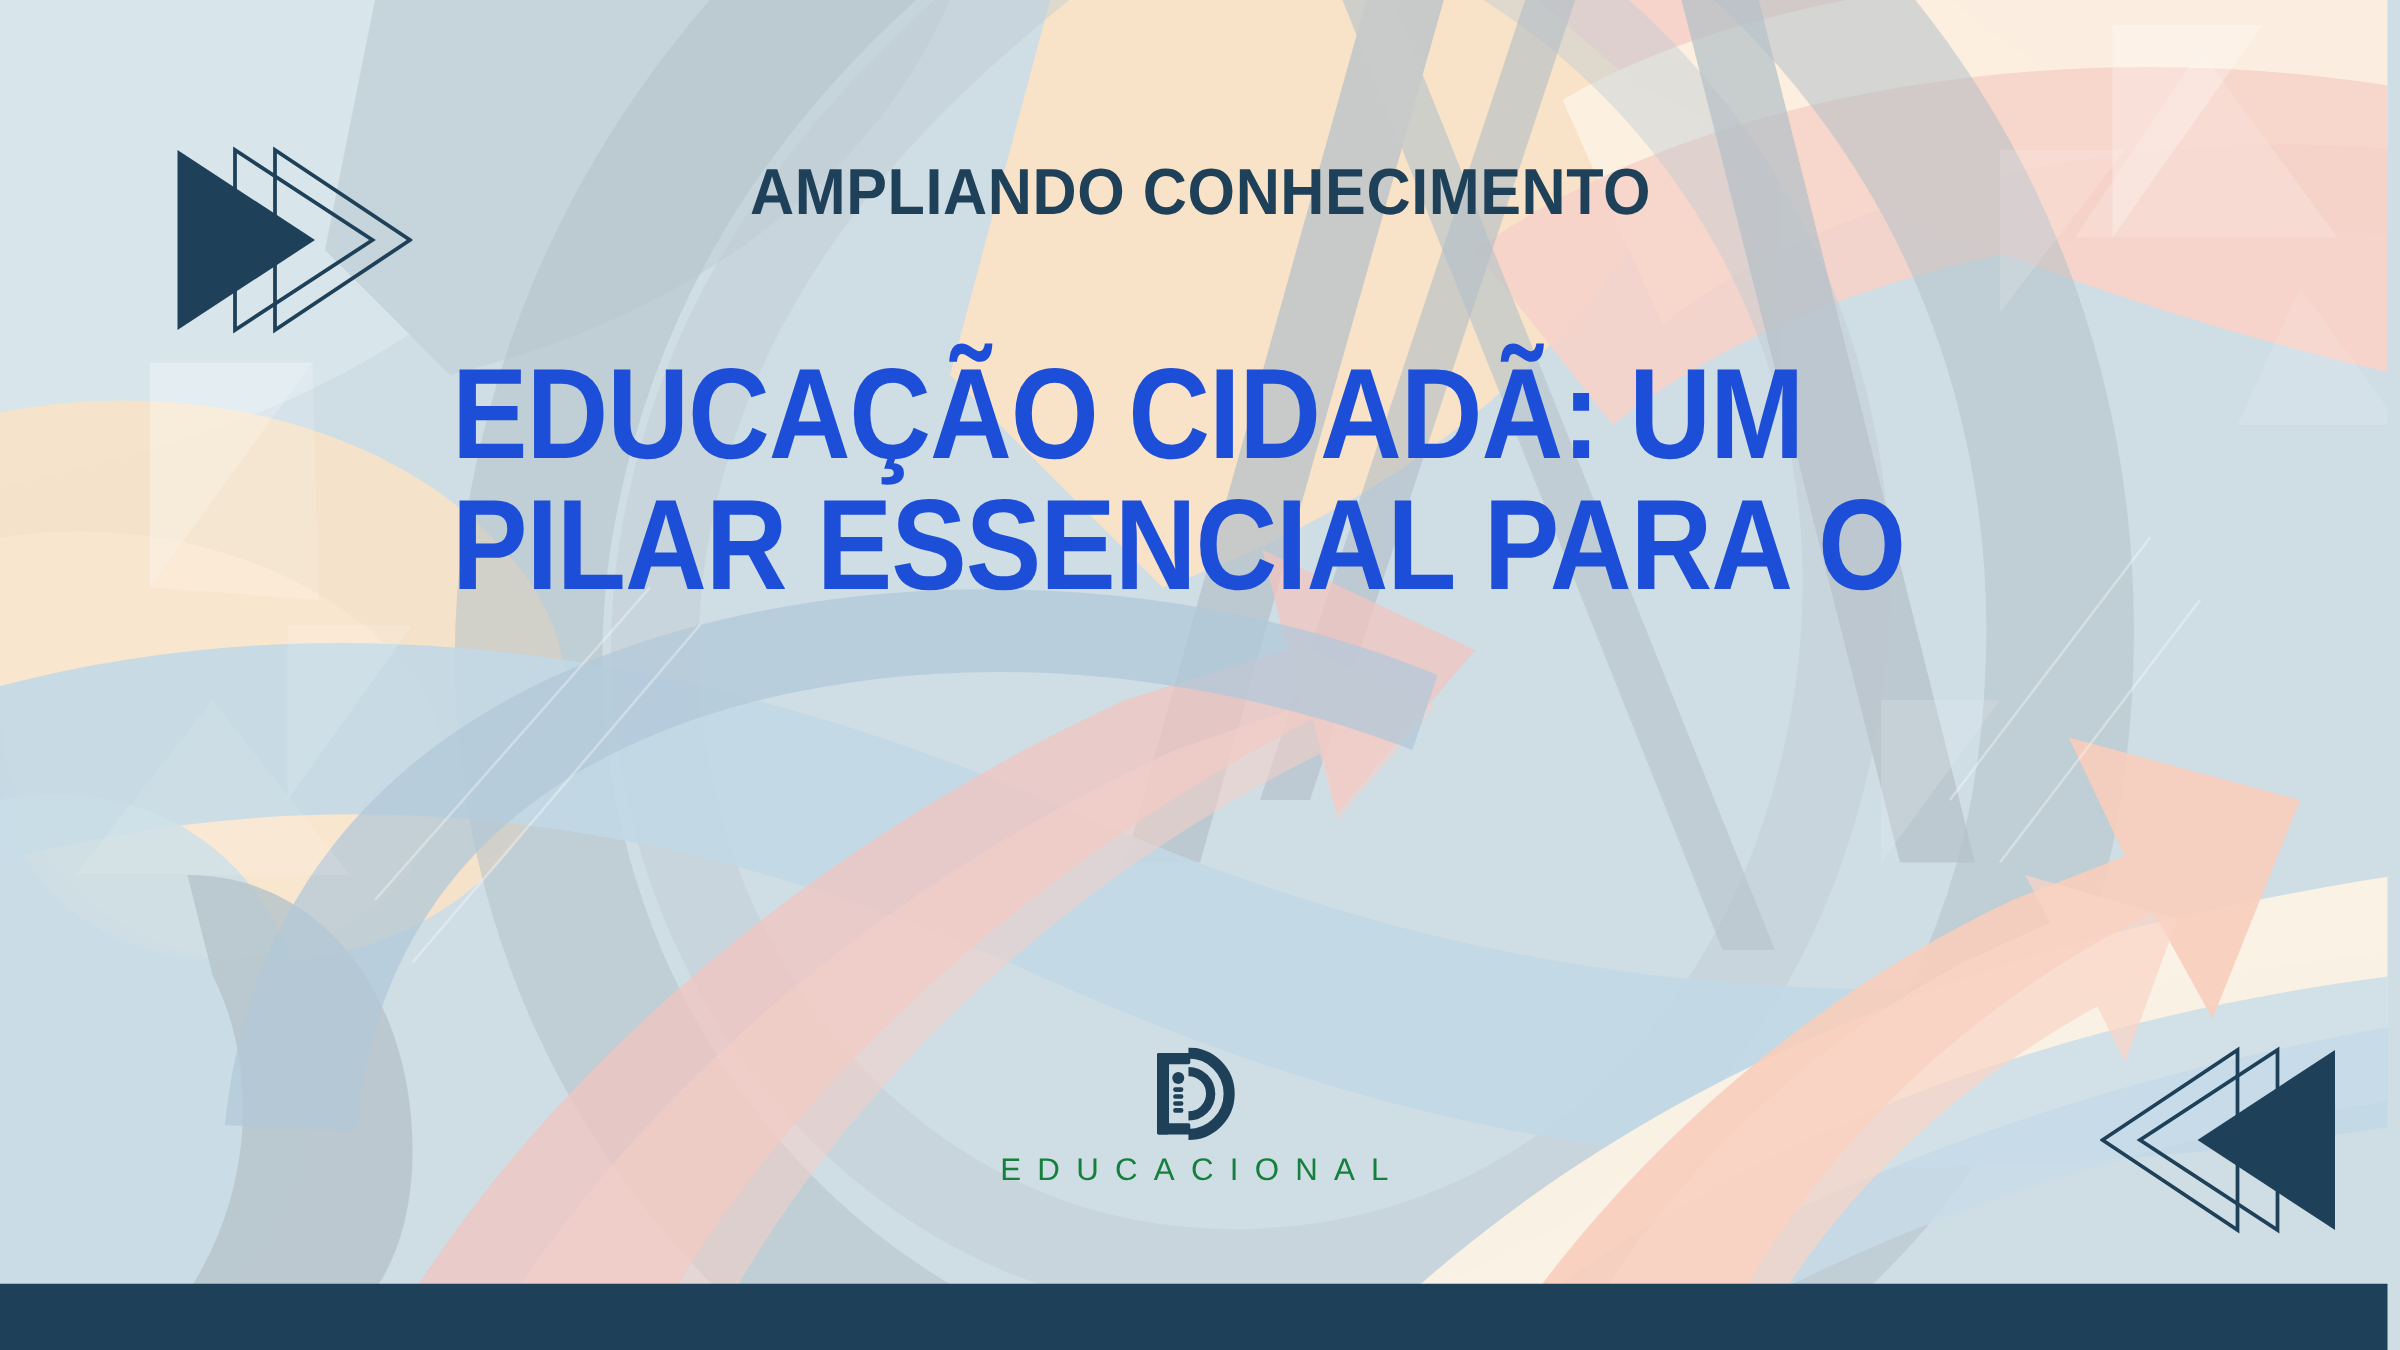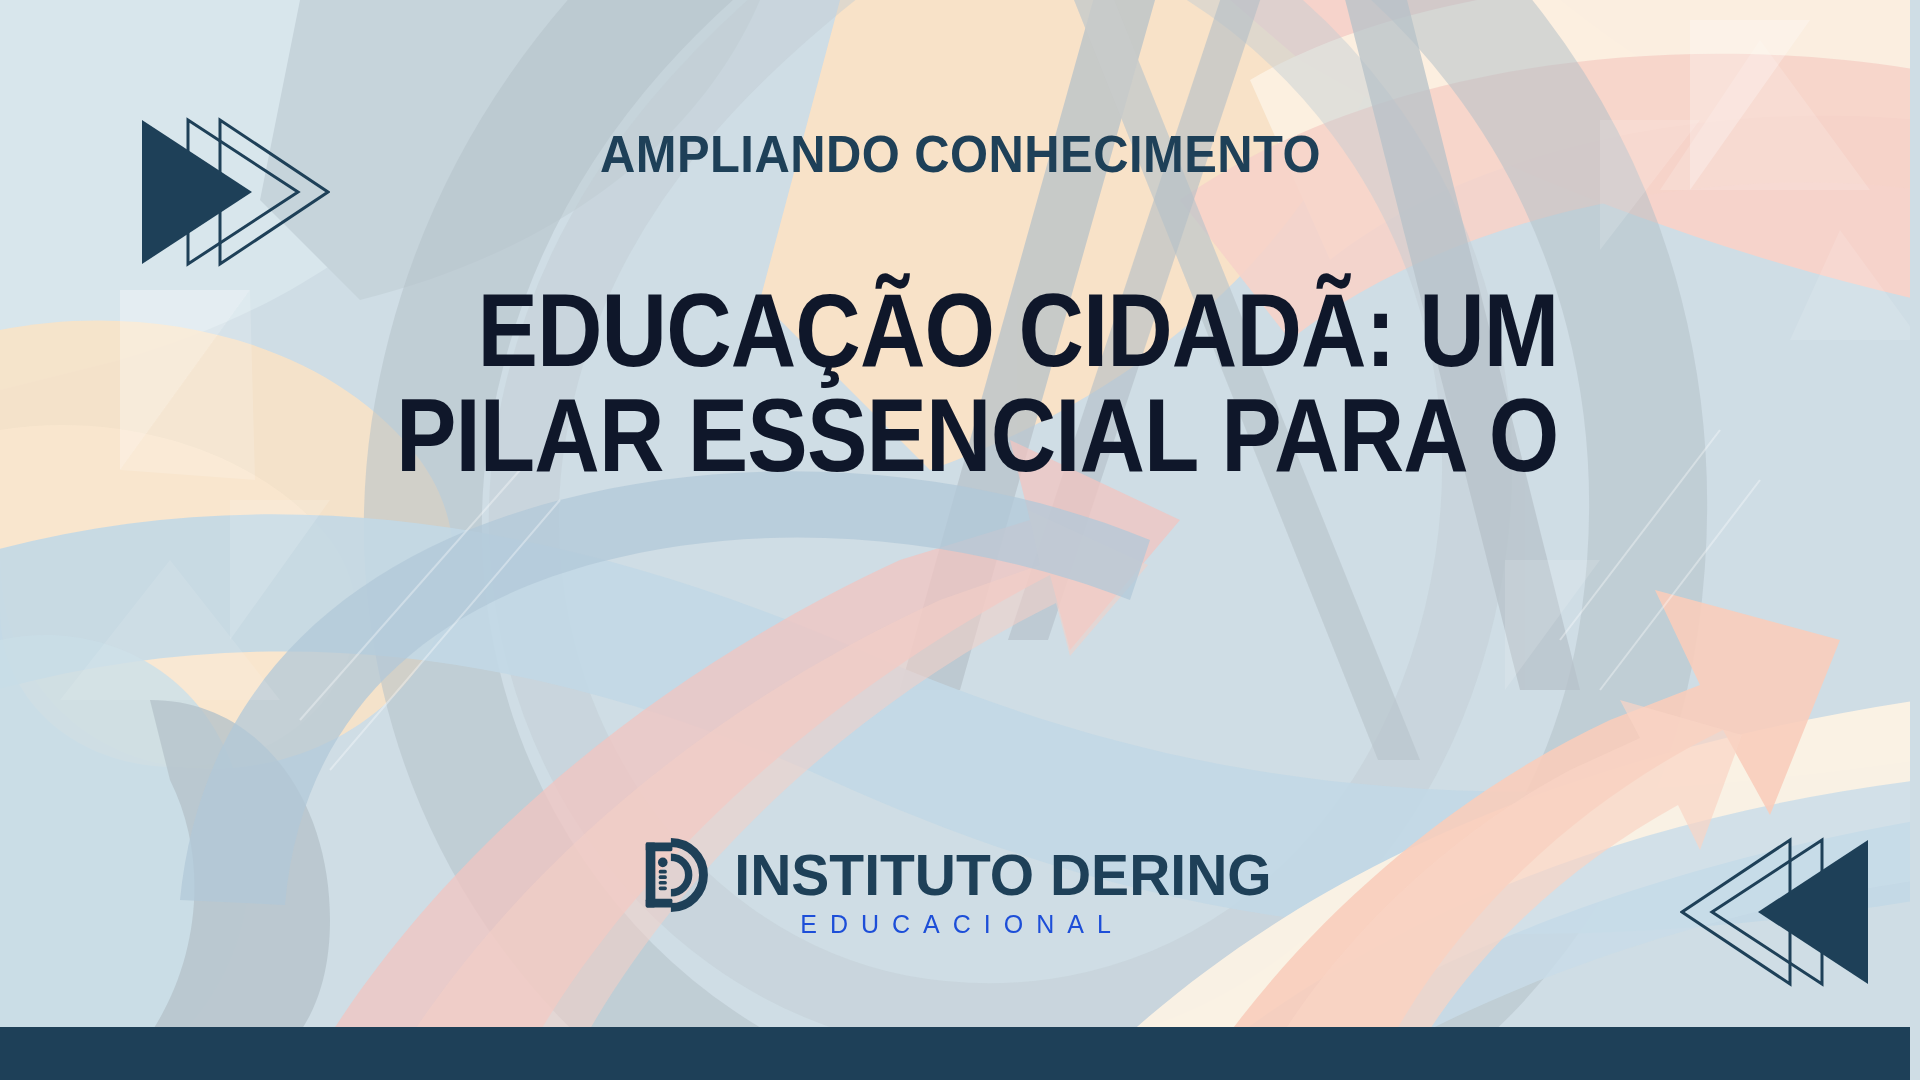--- a/index.html
+++ b/index.html
@@ -30,22 +30,22 @@
   #kicker{
     margin-top:128px;
     font-size:52px;font-weight:bold;letter-spacing:.5px;
     color:#1e4058;text-align:center;line-height:1;
     white-space:nowrap;
     transform:scaleX(.94);
   }
 
   #headline{
     margin-top:98px;
-    width:1360px;text-align:right;
-    color:#0f172a;
+    width:1360px;text-align:left;
+    color:#1d4ed8;
     font-weight:bold;
     font-size:103px;
     line-height:1.02;
     letter-spacing:-1px;
   }
   #headline .hl{display:block;white-space:nowrap;}
   #headline .l1{transform:scaleX(.88);}
   #headline .l2{transform:scaleX(.88);}
   #headline .l3{transform:scaleX(1);}
 
@@ -54,21 +54,22 @@
     position:absolute;left:50%;top:838px;transform:translateX(-50%);
     display:flex;flex-direction:column;align-items:center;z-index:25;
   }
   #logo-row{display:flex;align-items:center;gap:22px;}
   #logo-mark{width:74px;height:74px;display:block;}
   #logo-wordmark{
     font-size:57px;font-weight:bold;color:#1e4058;
     letter-spacing:0px;line-height:1;white-space:nowrap;
   }
   #logo-sub{
-    font-size:25px;font-weight:400;color:#1d4ed8;
+    margin-top:12px;
+    font-size:25px;font-weight:400;color:#15803d;
     letter-spacing:13px;line-height:1;
     white-space:nowrap;
     padding-left:14px;
   }
 
   
   #bottom-bar{
     position:absolute;left:0;bottom:0;width:1920px;height:53px;
     background:#1e4058;z-index:30;
   }
@@ -219,21 +220,20 @@
         <rect x="10" y="6" width="36" height="12" rx="2" fill="#1e4058"></rect>
         <rect x="10" y="82" width="36" height="12" rx="2" fill="#1e4058"></rect>
 
         <circle cx="33" cy="33" r="6.5" fill="#1e4058"></circle>
         <rect x="27.5" y="43" width="11" height="5" rx="2.2" fill="#1e4058"></rect>
         <rect x="27.5" y="50.5" width="11" height="5" rx="2.2" fill="#1e4058"></rect>
         <rect x="27.5" y="58" width="11" height="5" rx="2.2" fill="#1e4058"></rect>
         <rect x="27.5" y="65.5" width="11" height="5" rx="2.2" fill="#1e4058"></rect>
       </svg>
 
-      <div id="logo-wordmark">INSTITUTO DERING</div>
     </div>
 
     <div id="logo-sub">EDUCACIONAL</div>
   </div>
 
   <div id="bottom-bar"></div>
 
 </div>
 
 </body></html>

